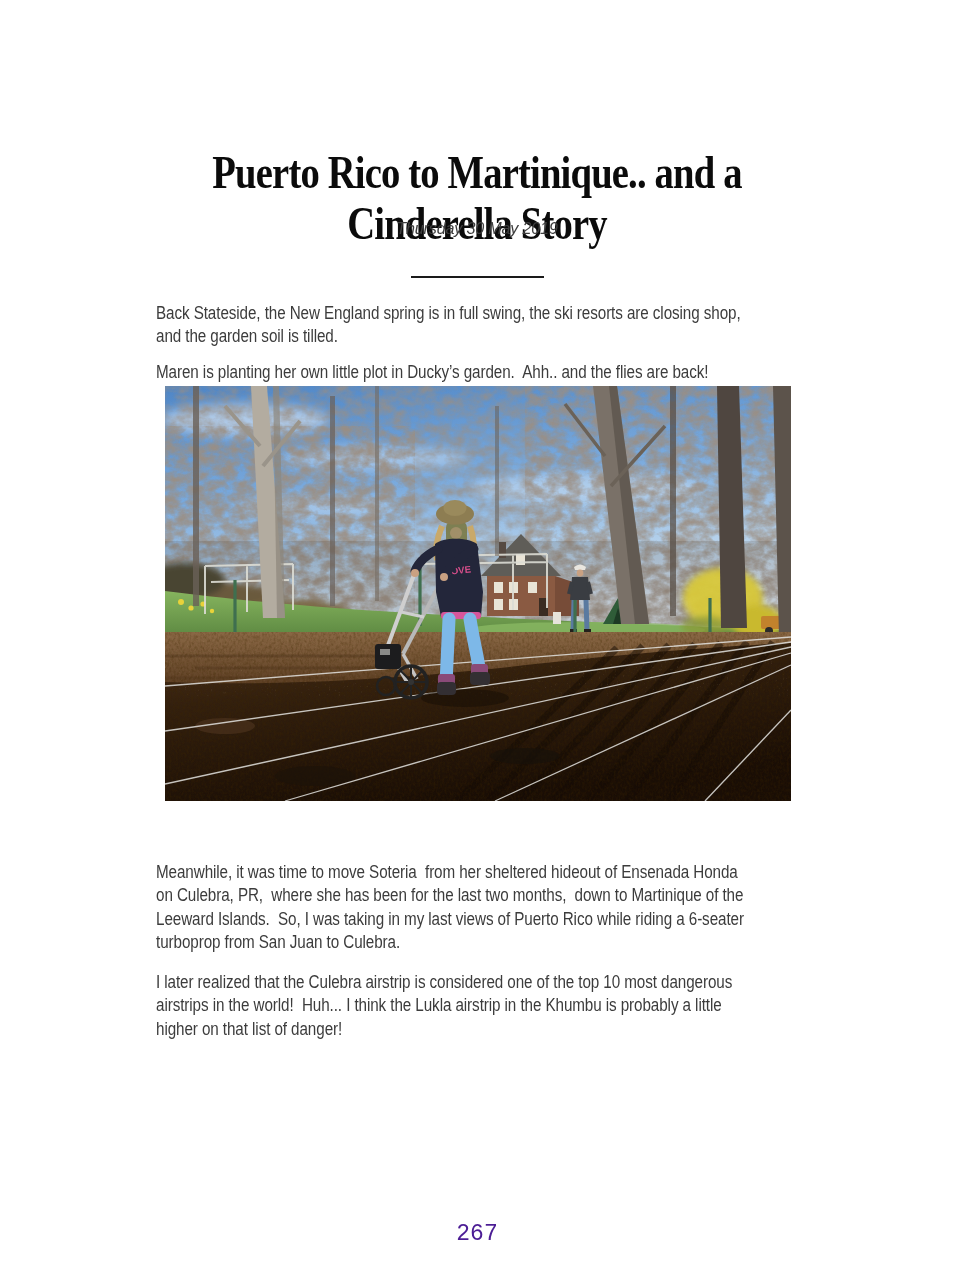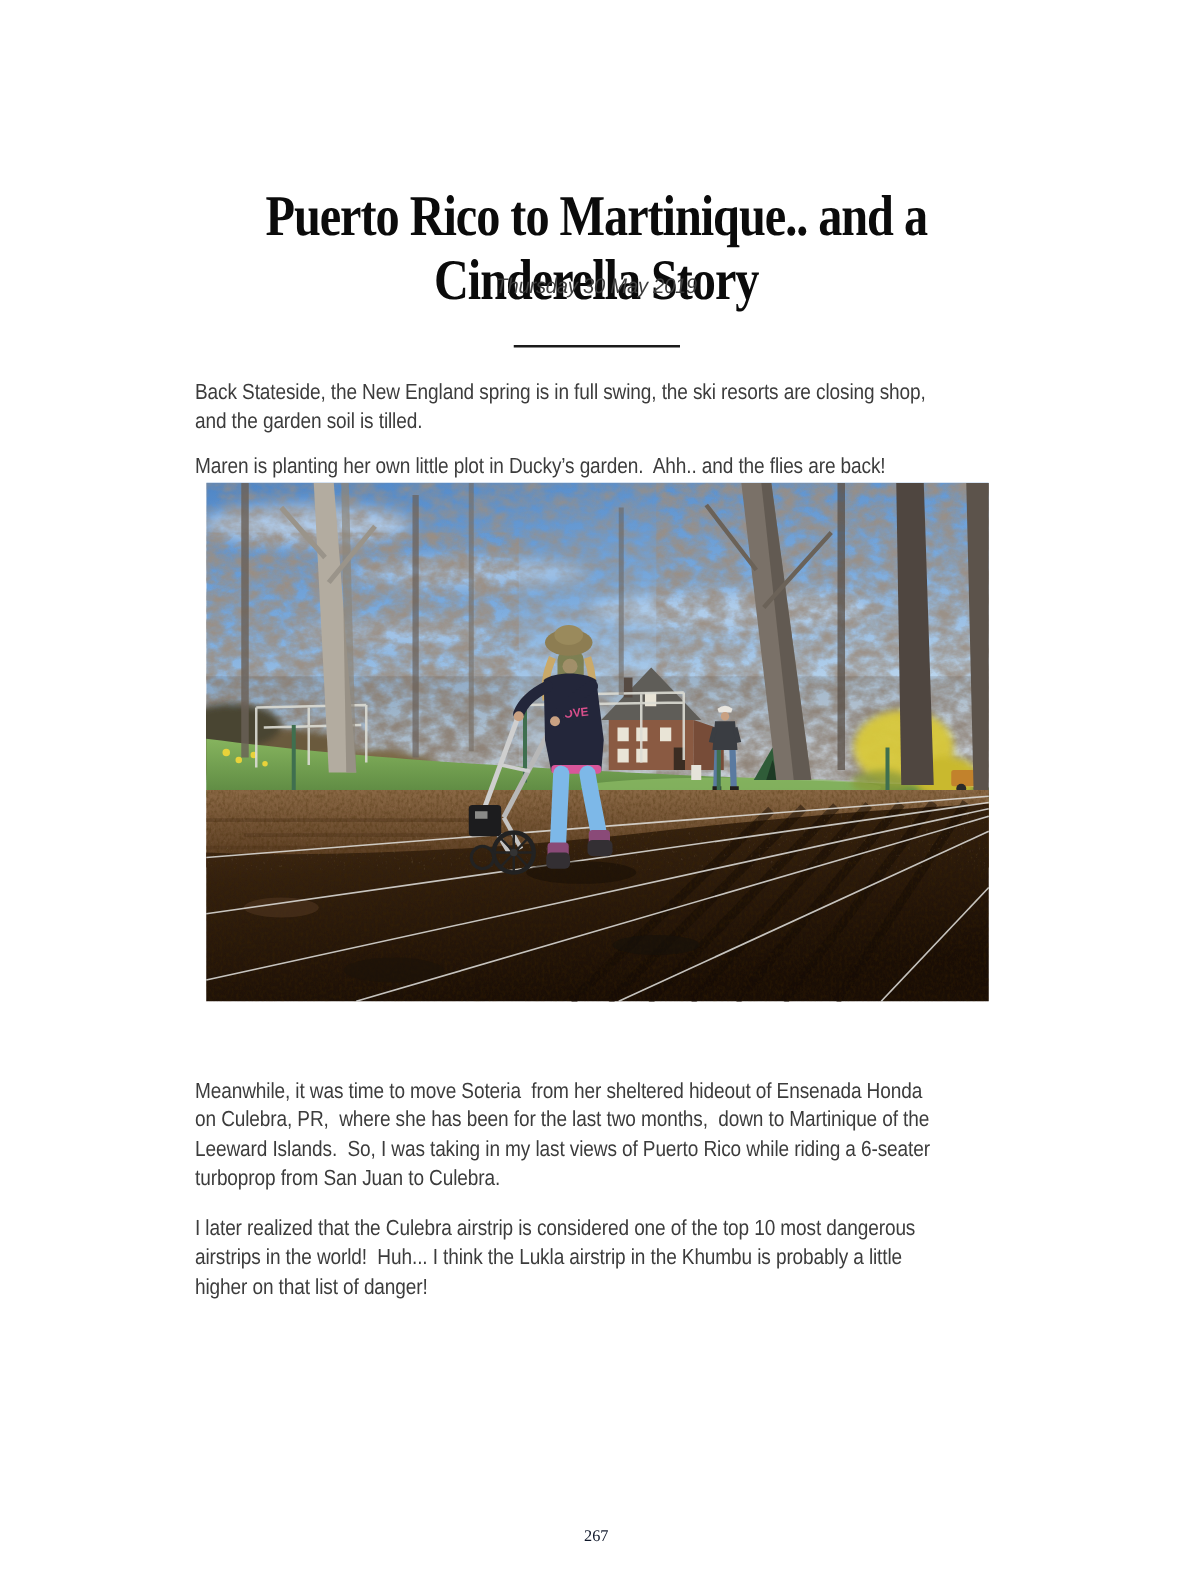--- a/index.html
+++ b/index.html
@@ -13,21 +13,21 @@
         font-size:17px;color:#3e3e3e;letter-spacing:-0.2px;transform:scaleX(0.95);
         transform-origin:center top;}
   .sep{position:absolute;top:276px;left:411px;width:133px;height:2px;background:#1a1a1a;}
   .para{position:absolute;left:156px;width:760px;font-size:17.5px;line-height:23.5px;
         color:#3c3c3c;letter-spacing:-0.1px;transform:scaleX(0.87);transform-origin:left top;
         white-space:pre-wrap;}
   .p1{top:284px;} .p2{top:343px;} .p3{top:843px;} .p4{top:953px;}
   .photo{position:absolute;top:386px;left:165px;width:626px;height:415px;}
   .photo svg{display:block;width:626px;height:415px;}
   .pagenum{position:absolute;top:1221px;left:0;width:954px;text-align:center;
-           font-family:Liberation Serif, serif;font-size:13px;color:#0f172a;}
+           font-family:Liberation Mono, monospace;font-size:23px;color:#4c1d95;}
 </style>
 </head>
 <body>
 
 <div class="page">
 
   <h1 class="title">Puerto Rico to Martinique.. and a
 Cinderella Story</h1>
   <div class="date">Thursday 30 May 2019</div>
   <div class="sep"></div>

